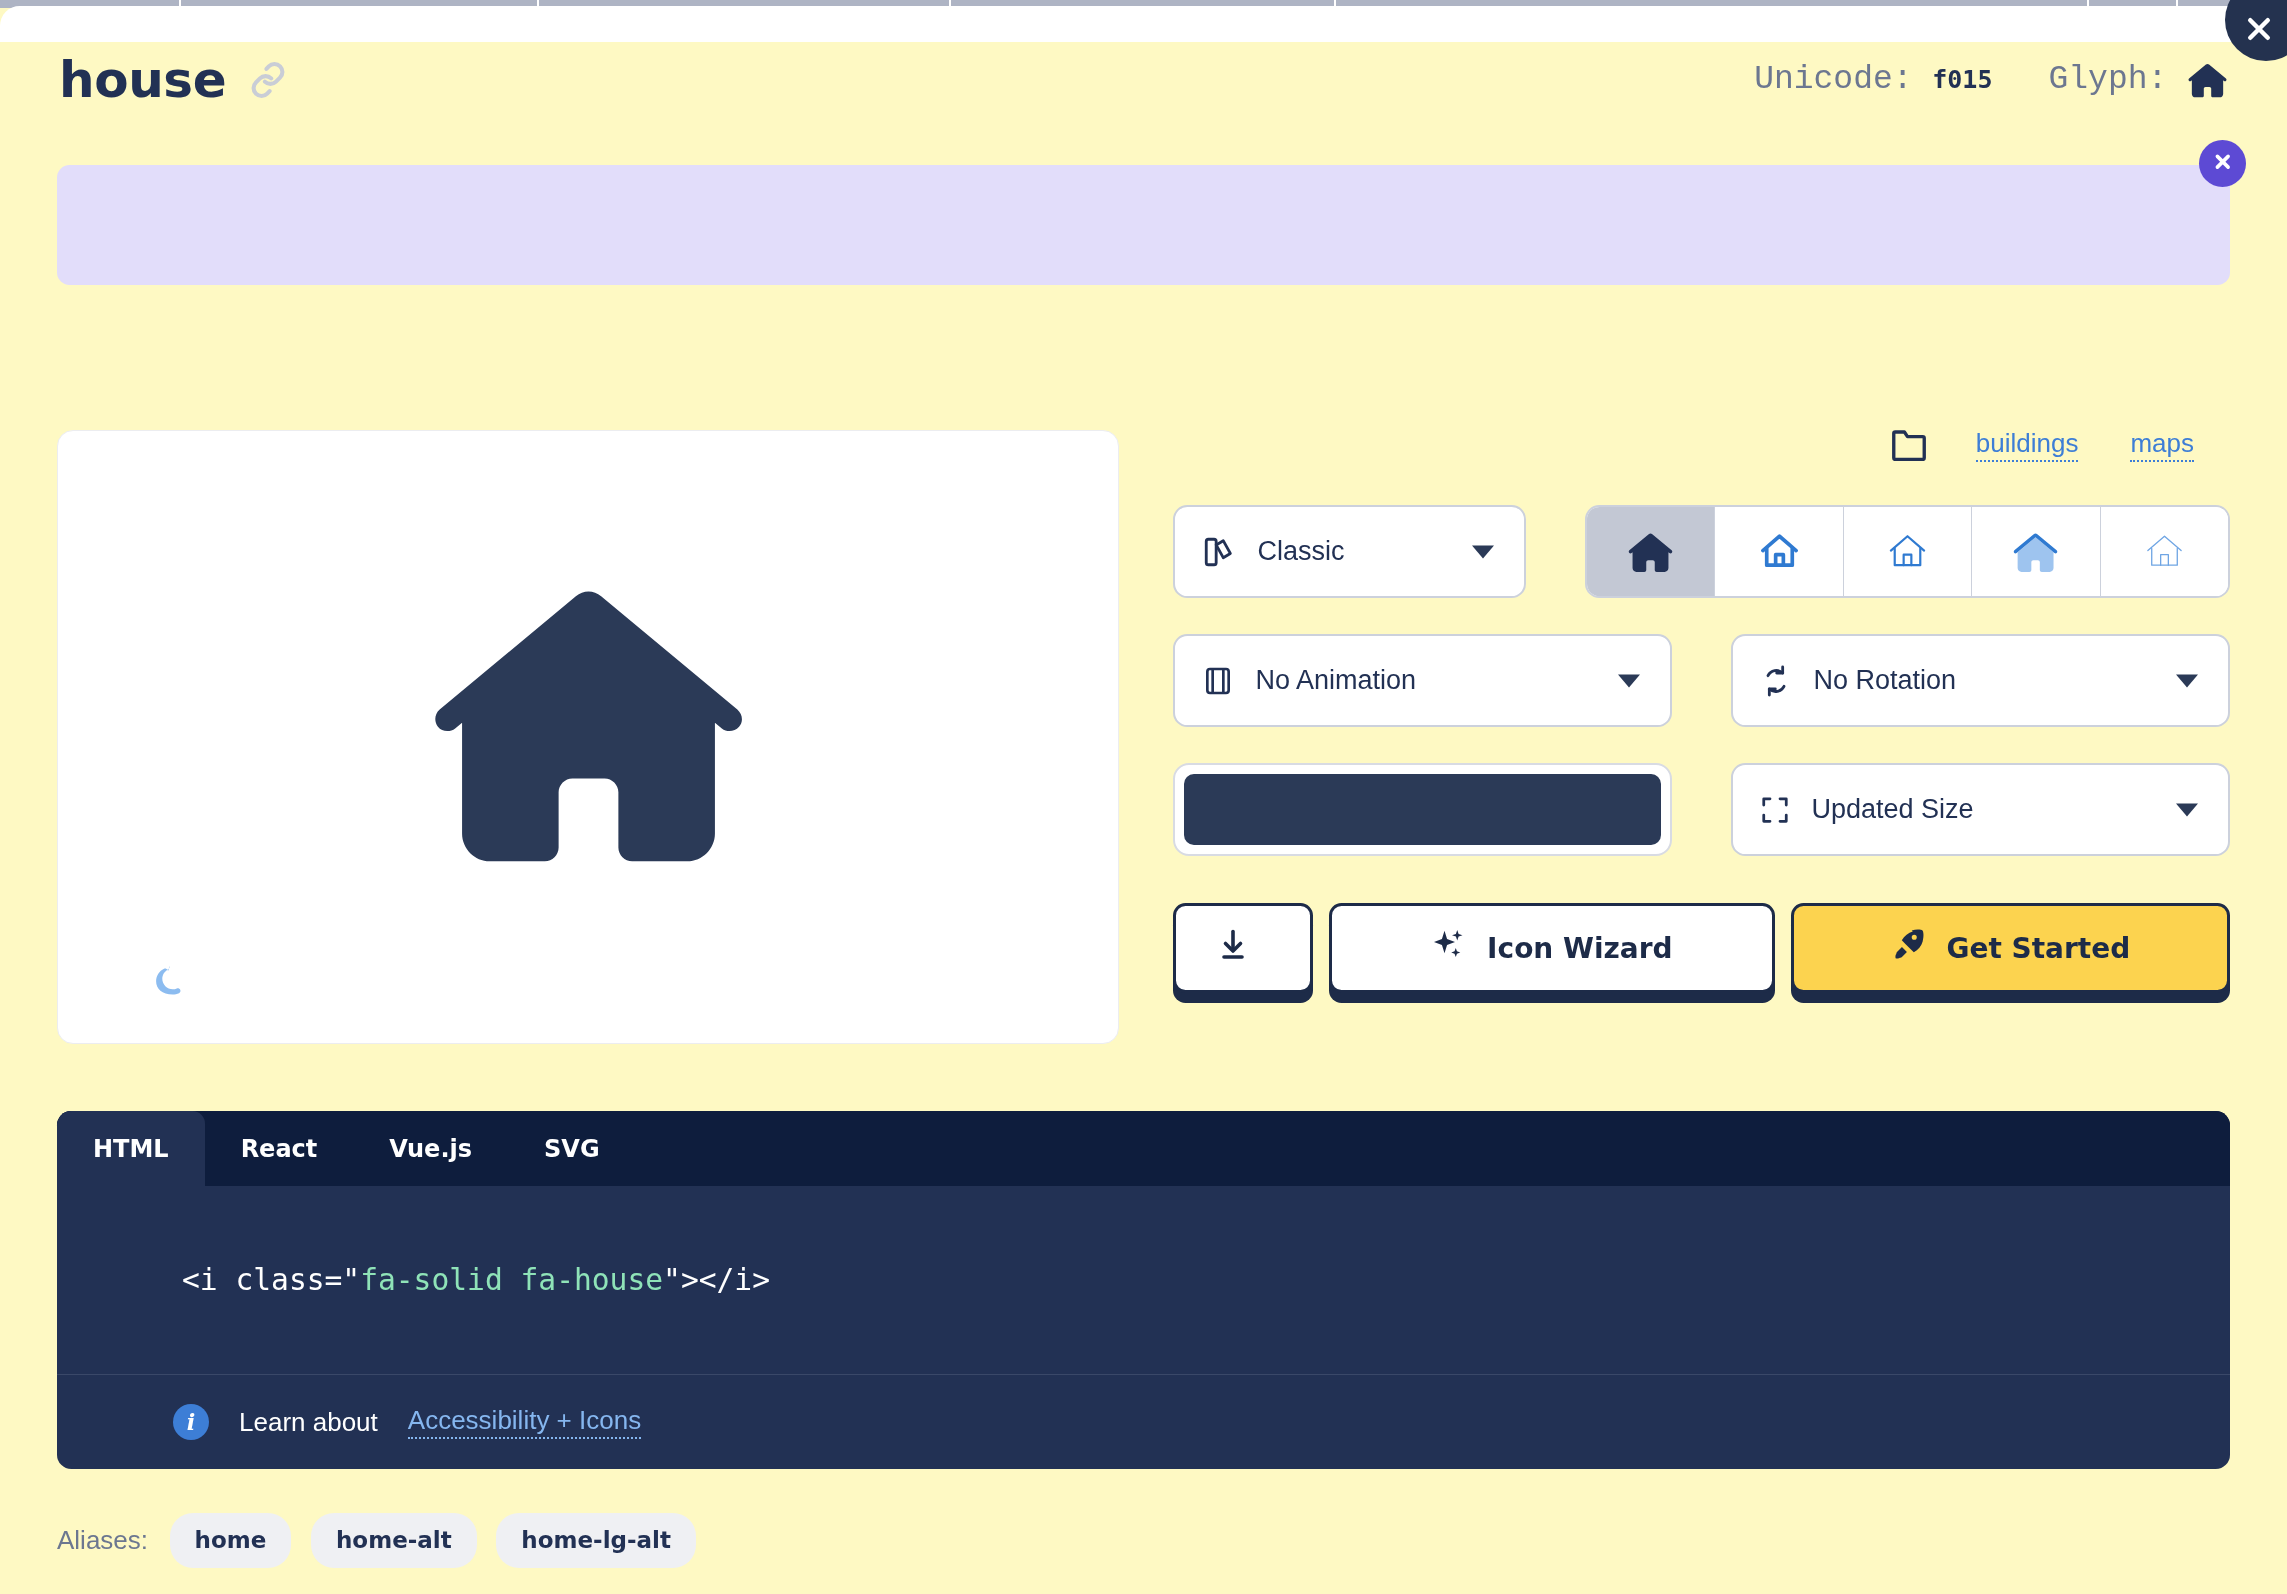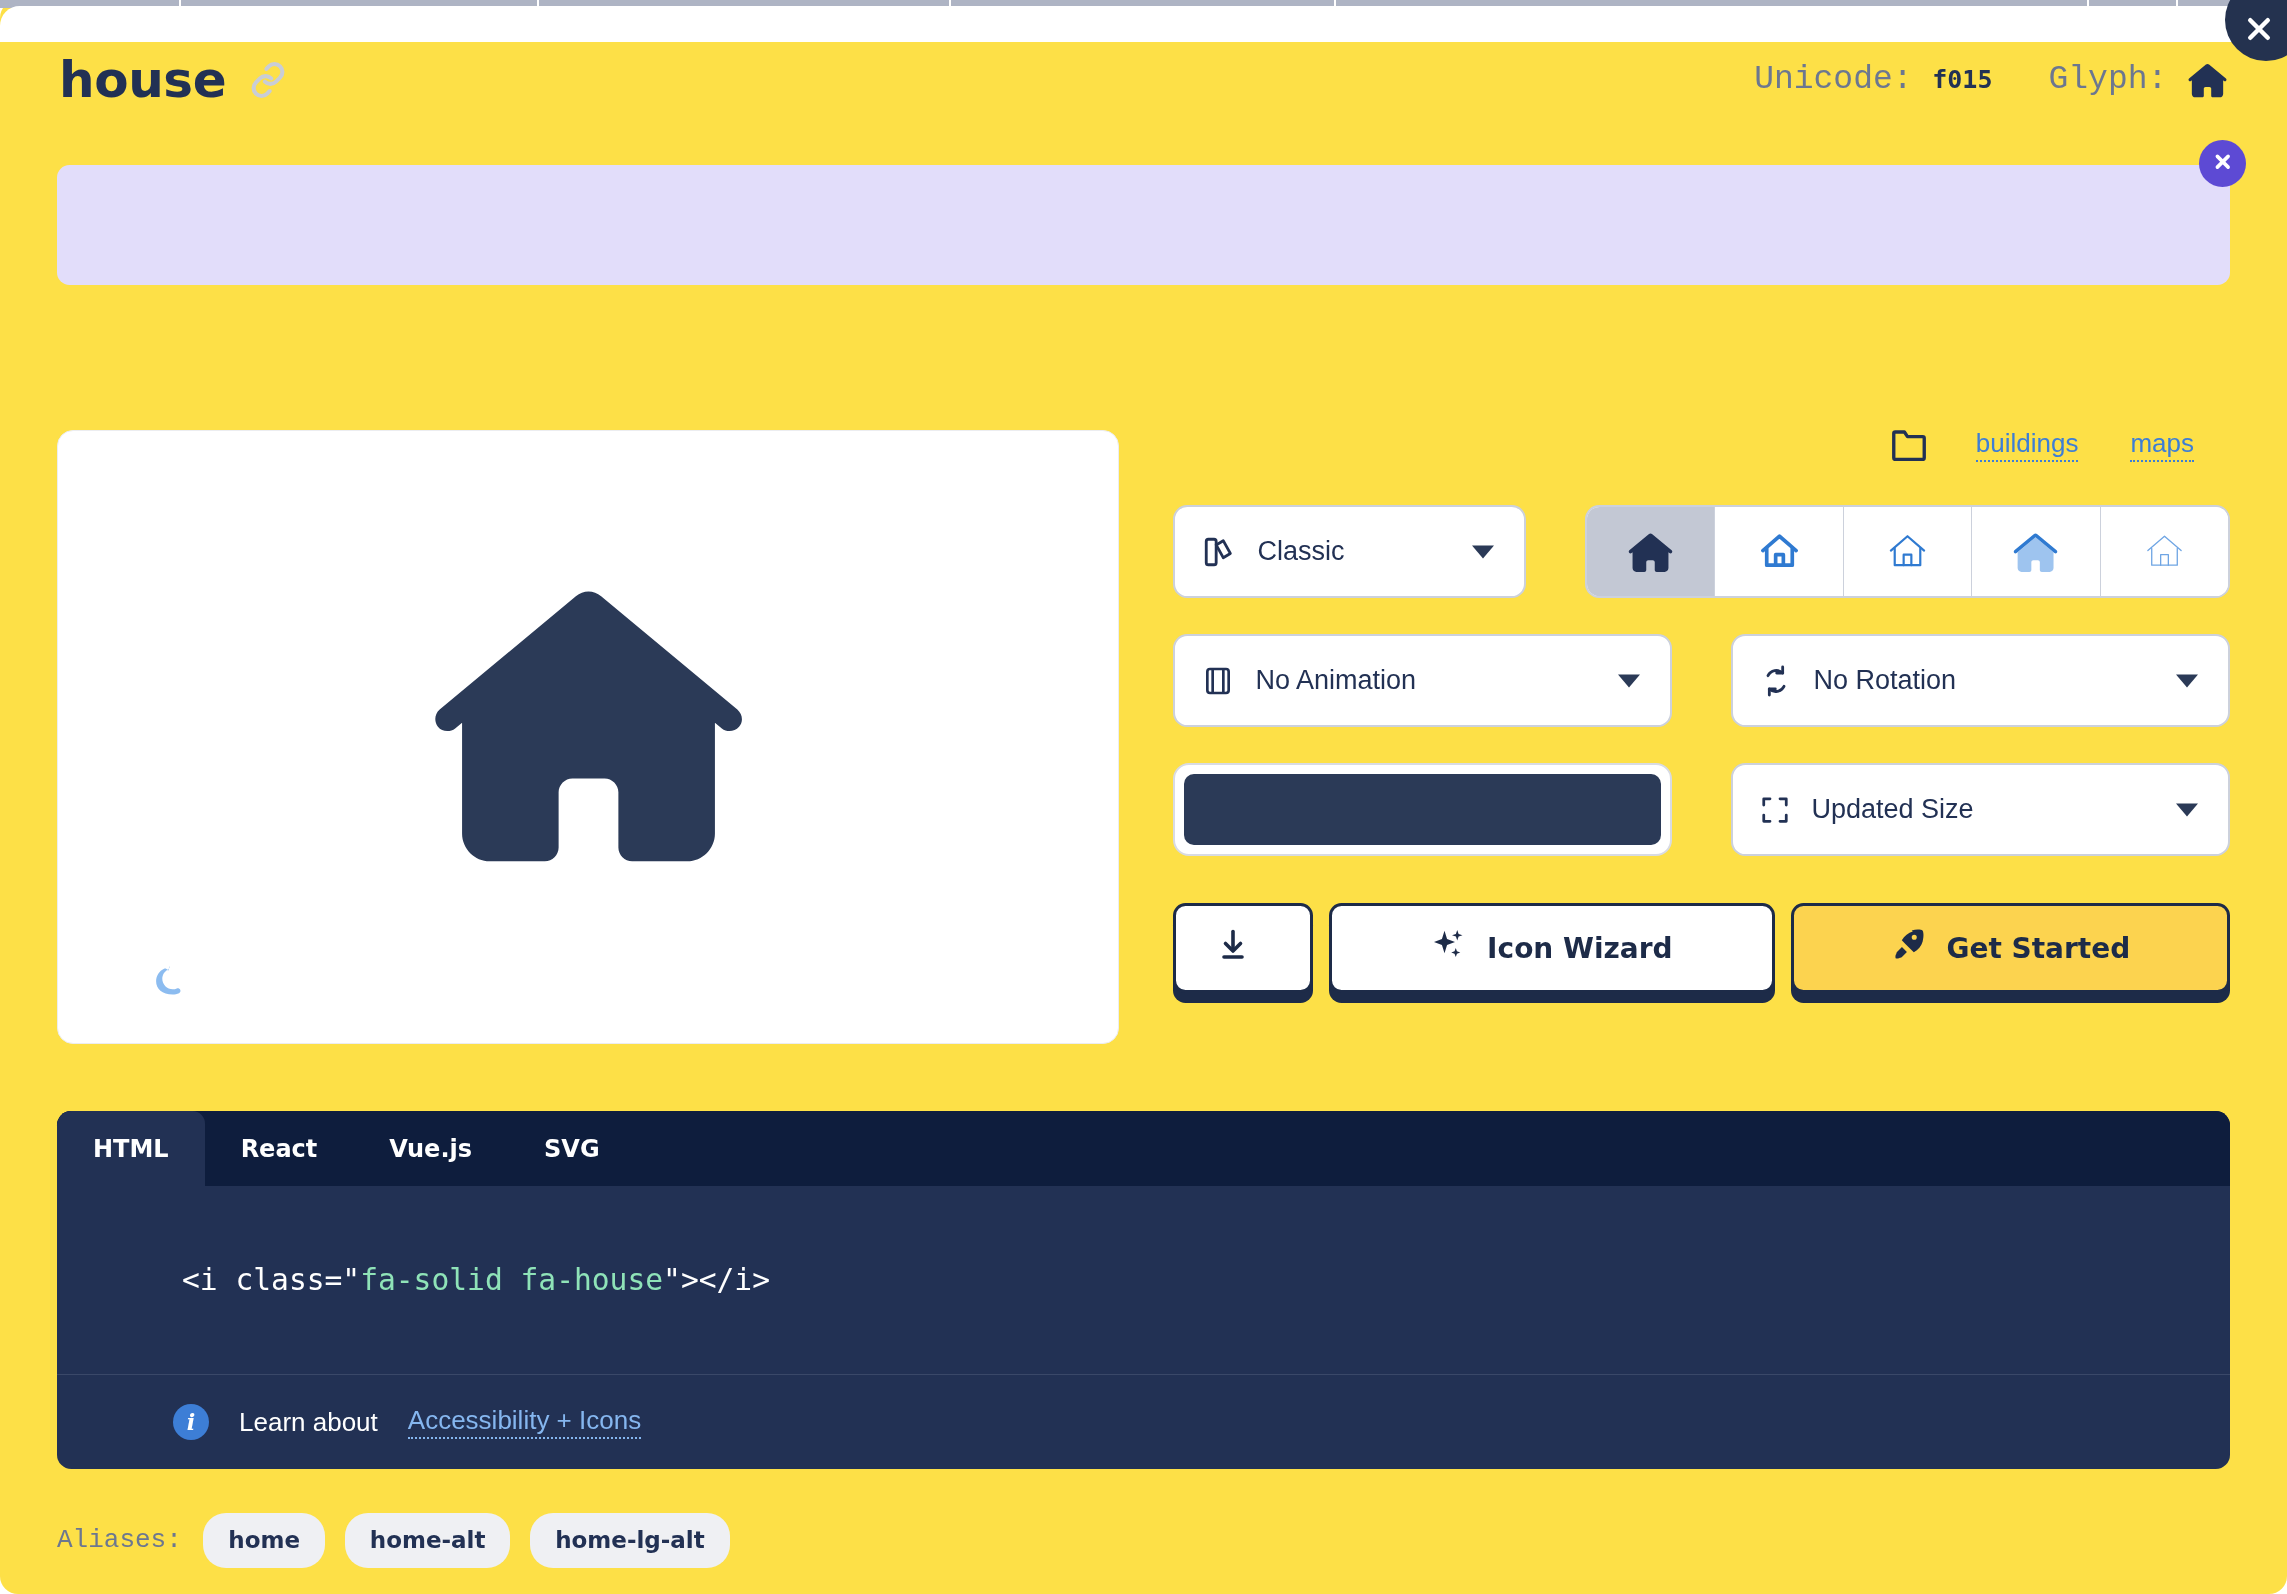--- a/index.html
+++ b/index.html
@@ -9,22 +9,21 @@
     height: 1594px;
     background: #ffffff;
     font-family: "Liberation Sans", sans-serif;
     overflow: hidden;
   }
 
   .page {
     position: relative;
     width: 2287px;
     height: 1594px;
-    background: #fde047;
-    border-radius: 18px;
+    background: #fef9c3;
   }
 
   
   .top-strip {
     position: absolute;
     left: 0; top: 0;
     width: 2287px; height: 8px;
     background: #aeb4c4;
     overflow: hidden;
   }
@@ -322,21 +321,21 @@
   
   .footer {
     position: absolute;
     left: 57px; top: 1514px;
     width: 2173px; height: 52px;
     display: flex; align-items: center;
   }
   .footer-label {
     font-size: 26px;
     color: #6c7790;
-    font-family: Liberation Mono, monospace;
+    font-family: Liberation Sans, sans-serif;
     margin-right: 21.5px;
   }
   .pill {
     background: #eff0f3;
     border-radius: 23px;
     padding: 16px 25px;
     font-family: "DejaVu Sans", sans-serif;
     font-weight: 700;
     font-size: 23px;
     color: #223154;

